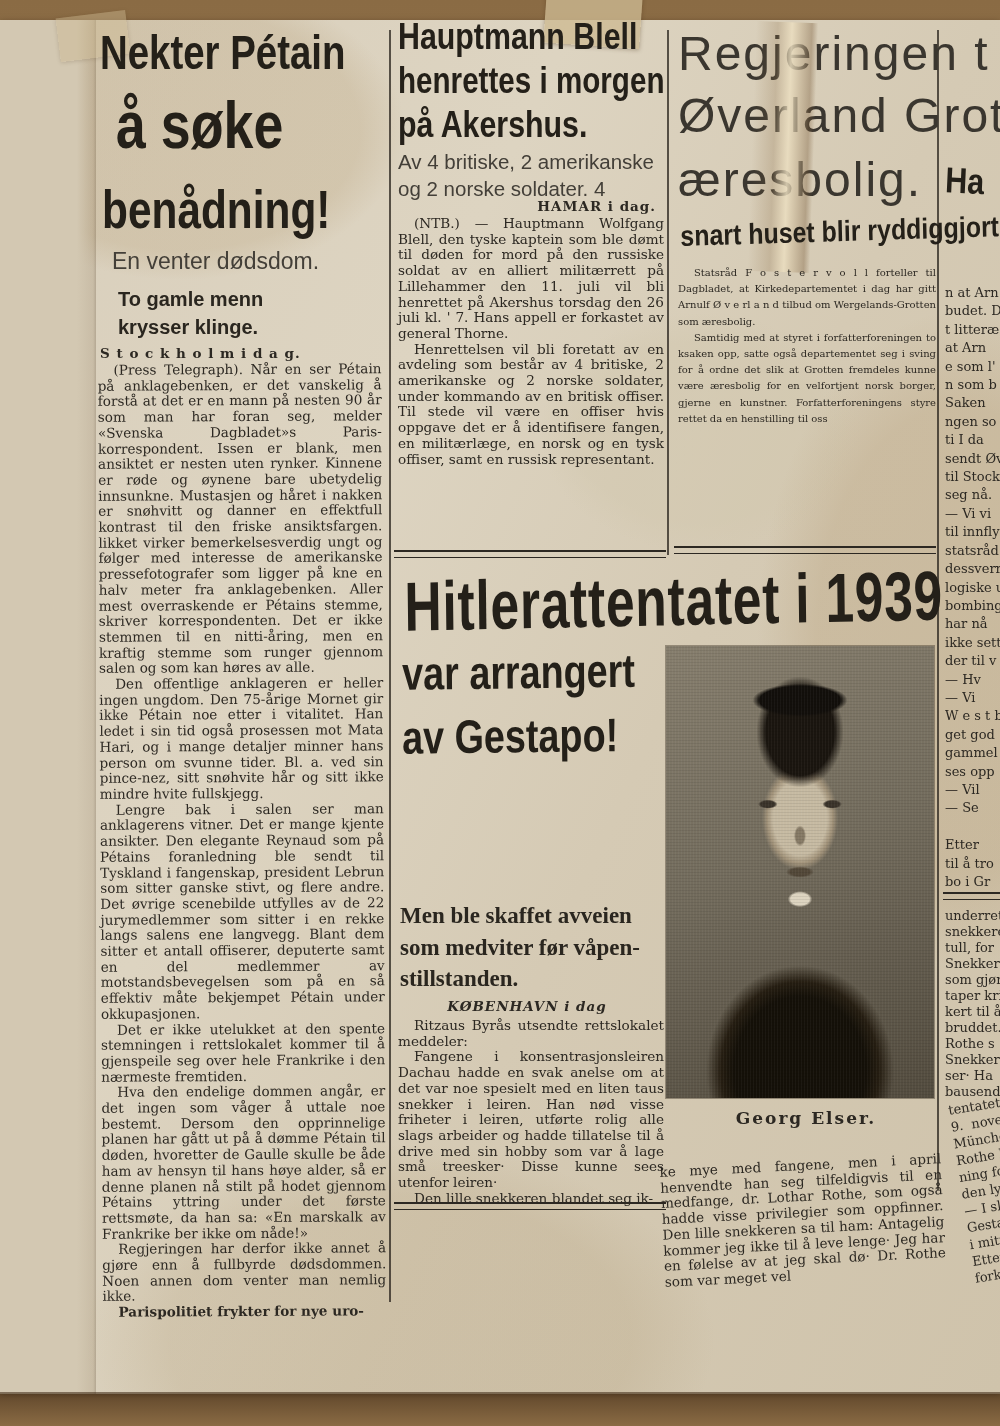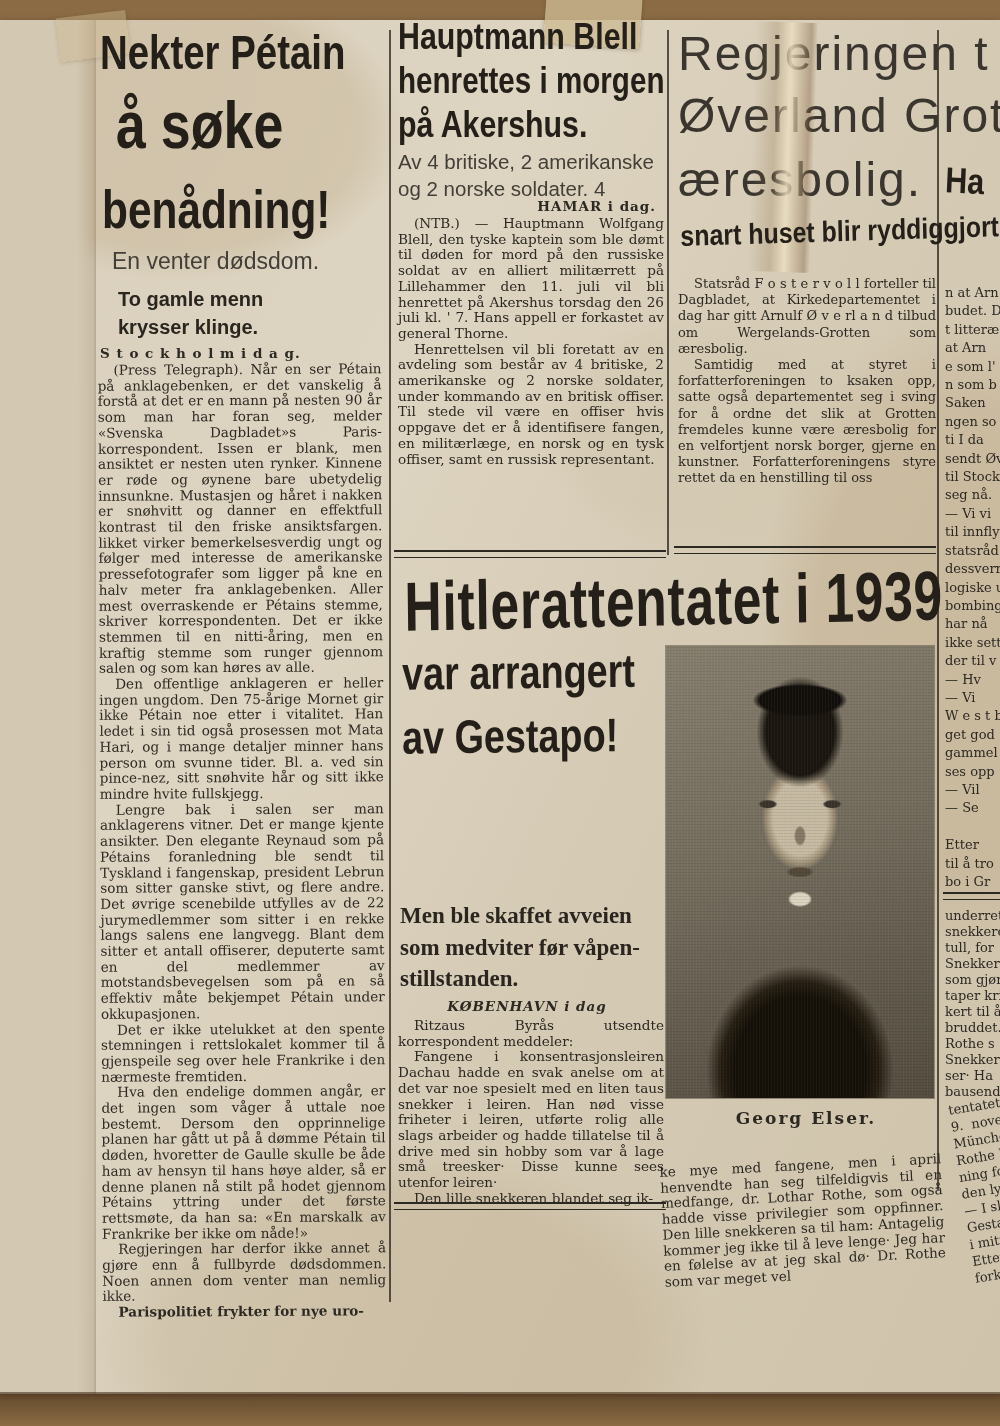--- a/index.html
+++ b/index.html
@@ -105,39 +105,39 @@
     <p>Henrettelsen vil bli foretatt av en avdeling som består av 4 britiske, 2 amerikanske og 2 norske soldater, under kommando av en britisk offiser.  Til stede vil være en offiser hvis oppgave det er å identifisere fangen, en militærlæge, en norsk og en tysk offiser, samt en russisk representant.</p>
   </div>
   <div class="hrule2" style="left:394px;top:550px;width:272px;"></div>
 
   <div class="abs hl" style="left:404px;top:572px;font-size:66px;transform:scale(0.78,1.05) rotate(-0.9deg);letter-spacing:1px;">Hitlerattentatet i 1939</div>
   <div class="abs hl" style="left:402px;top:650px;font-size:46px;transform:scale(0.82,1.02) rotate(-0.6deg);">var arrangert</div>
   <div class="abs hl" style="left:402px;top:714px;font-size:46px;transform:scale(0.82,1.02) rotate(-0.6deg);">av Gestapo!</div>
   <div class="abs deck-b" style="left:400px;top:900px;width:262px;font-size:23px;font-family:Liberation Serif, serif;">Men ble skaffet avveien som medviter før våpen­stillstanden.</div>
   <div class="abs dateline" style="left:398px;top:998px;width:258px;text-align:center;font-size:13.5px;font-style:italic;">KØBENHAVN i dag</div>
   <div class="abs bodycol" style="left:398px;top:1018px;width:266px;">
-    <p>Ritzaus Byrås utsendte korrespondent meddeler:</p>
+    <p>Ritzaus Byrås utsendte rettslokalet meddeler:</p>
     <p>Fangene i konsentrasjonsleiren Dachau hadde en svak anelse om at det var noe spesielt med en liten taus snekker i leiren. Han nød visse friheter i leiren, utførte rolig alle slags arbeider og hadde tillatelse til å drive med sin hobby som var å lage små treesker· Disse kunne sees utenfor leiren·</p>
     <p>Den lille snekkeren blandet seg ik-</p>
   </div>
   <div class="hrule2" style="left:394px;top:1202px;width:272px;"></div>
 
   <div class="photo"></div>
   <div class="abs caption" style="left:686px;top:1108px;width:240px;">Georg Elser.</div>
   <div class="abs bodycol" style="left:662px;top:1158px;width:282px;transform:rotate(-2.8deg);">
     <p style="text-indent:0;">ke mye med fangene, men i april henvendte han seg tilfeldigvis til en medfange, dr. Lothar Rothe, som også hadde visse privilegier som oppfinner. Den lille snekkeren sa til ham: Antagelig kommer jeg ikke til å leve lenge· Jeg har en følelse av at jeg skal dø· Dr. Rothe som var meget vel</p>
   </div>
 
   <div class="abs hl-thin" style="left:678px;top:30px;font-size:48px;letter-spacing:2px;">Regjeringen t</div>
   <div class="abs hl-thin" style="left:678px;top:92px;font-size:48px;letter-spacing:2px;">Øverland Grot</div>
   <div class="abs hl-thin" style="left:678px;top:156px;font-size:48px;letter-spacing:2px;">æresbolig.</div>
   <div class="abs hl" style="left:946px;top:162px;font-size:36px;transform:scale(0.85,1) rotate(3deg);">Ha</div>
   <div class="fold"></div>
   <div class="abs hl" style="left:680px;top:222px;font-size:29px;transform:scale(0.86,1) rotate(-1.5deg);">snart huset blir ryddiggjort og</div>
-  <div class="abs bodycol" style="left:678px;top:276px;width:258px;font-size:13px;line-height:16.2px;">
+  <div class="abs bodycol" style="left:678px;top:265px;width:258px;font-size:10px;line-height:16.2px;">
     <p>Statsråd  F o s t e r v o l l  forteller til Dagbladet, at Kirkedepartementet i dag har gitt Arnulf  Ø v e rl a n d  tilbud om Wergelands-Grotten som æresbolig.</p>
     <p>Samtidig med at styret i forfatterforeningen to ksaken opp, satte også departementet seg i sving for å ordne det slik at Grotten fremdeles kunne være æresbolig for en velfortjent norsk borger, gjerne en kunstner.  Forfatterforeningens styre rettet da en henstilling til oss</p>
   </div>
   <div class="hrule2" style="left:674px;top:546px;width:262px;"></div>
 
   <div class="abs prelines" style="left:945px;top:284px;width:60px;font-size:13px;line-height:18.4px;">n at Arn
 budet. D
 t litteræ
 at Arn
 e som l'

